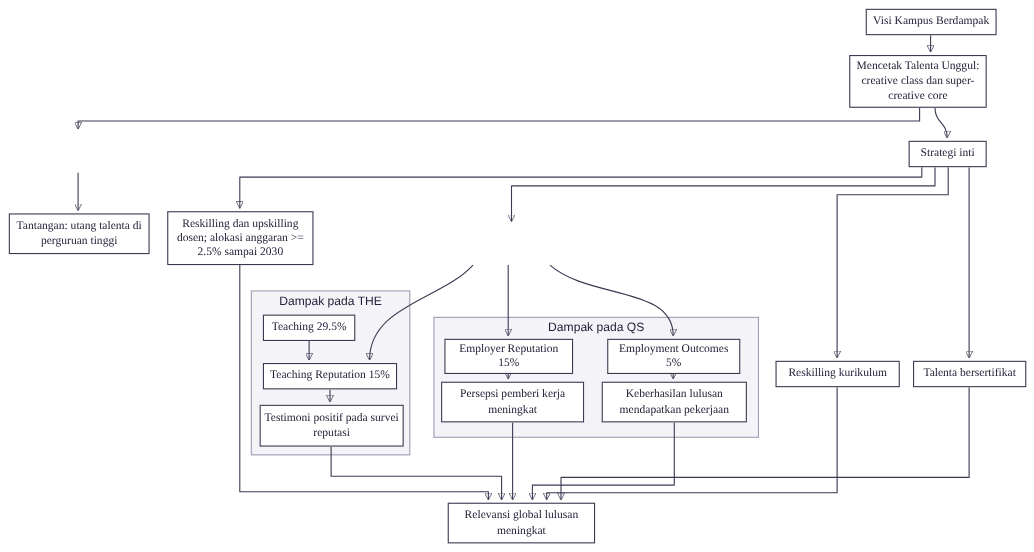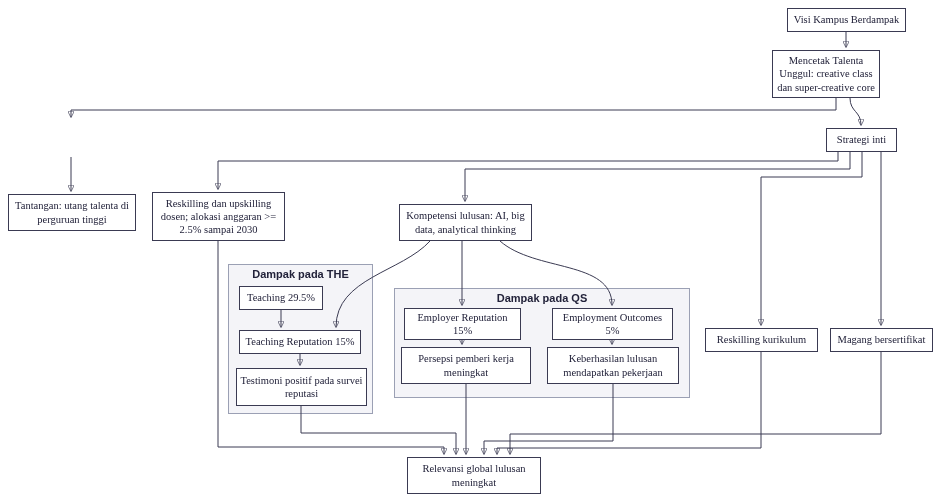--- a/index.html
+++ b/index.html
@@ -1,20 +1,20 @@
 <!DOCTYPE html>
 <html><head>
 <meta charset="utf-8">
 <style>
   html,body{margin:0;padding:0;background:#ffffff;}
   .canvas{position:relative;width:940px;height:502px;background:#ffffff;
           font-family:"Liberation Sans",sans-serif;overflow:hidden;}
   .group{position:absolute;box-sizing:border-box;background:#f4f4f8;border:1px solid #9ba0b4;}
   .group-label{position:absolute;top:3px;left:0;right:0;text-align:center;
-               font-weight:700;font-size:11px;color:#22223a;}
+               font-weight:400;font-size:11px;color:#22223a;}
   .edges{position:absolute;left:0;top:0;width:940px;height:502px;}
   .edges path{fill:none;stroke:#3a3a52;stroke-width:1;stroke-linejoin:round;}
   .node{position:absolute;box-sizing:border-box;background:#ffffff;border:1px solid #3a3a52;
         color:#22223a;font-size:10.5px;line-height:1.25;display:flex;align-items:center;
         justify-content:center;text-align:center;padding:2px 3px;font-family:Liberation Serif, serif;}
 </style>
 </head>
 <body>
 
 <div class="canvas">
@@ -50,44 +50,43 @@
     <path d="M218,241 L218,447 L444,447 L444,454" marker-end="url(#arrow)"></path>
     <path d="M301,406 L301,433 L456,433 L456,454" marker-end="url(#arrow)"></path>
     <path d="M466,384 L466,454" marker-end="url(#arrow)"></path>
     <path d="M613,384 L613,441 L484,441 L484,454" marker-end="url(#arrow)"></path>
     <path d="M761,352 L761,448 L497,448 L497,454" marker-end="url(#arrow)"></path>
     <path d="M881,352 L881,434 L510,434 L510,454" marker-end="url(#arrow)"></path>
   </svg>
 
   <div class="node" style="left:787px;top:8px;width:119px;min-height:24px">Visi Kampus Berdampak</div>
 
-  <div class="node" style="left:772px;top:50px;width:108px;min-height:48px">Mencetak Talenta Unggul: creative class dan super-creative core</div>
+  <div class="node" style="left:772px;top:50px;width:125px;min-height:48px">Mencetak Talenta Unggul: creative class dan super-creative core</div>
 
 
   <div class="node" style="left:8px;top:194px;width:128px;min-height:37px">Tantangan: utang talenta di perguruan tinggi</div>
 
   <div class="node" style="left:826px;top:128px;width:71px;min-height:24px">Strategi inti</div>
 
   <div class="node" style="left:152px;top:192px;width:133px;min-height:49px">Reskilling dan upskilling dosen; alokasi anggaran &gt;= 2.5% sampai 2030</div>
 
-  <div class="node" style="left:399px;top:204px;width:133px;min-height:37px">Kompetensi lulusan: AI, big data, analytical thinking</div>
 
   <div class="node" style="left:239px;top:286px;width:84px;min-height:24px">Teaching 29.5%</div>
 
   <div class="node" style="left:239px;top:330px;width:122px;min-height:24px">Teaching Reputation 15%</div>
 
   <div class="node" style="left:236px;top:368px;width:131px;min-height:38px">Testimoni positif pada survei reputasi</div>
 
   <div class="node" style="left:404px;top:308px;width:117px;min-height:24px">Employer Reputation 15%</div>
 
   <div class="node" style="left:552px;top:308px;width:121px;min-height:24px">Employment Outcomes 5%</div>
 
   <div class="node" style="left:547px;top:347px;width:132px;min-height:37px">Keberhasilan lulusan mendapatkan pekerjaan</div>
 
   <div class="node" style="left:401px;top:347px;width:130px;min-height:37px">Persepsi pemberi kerja meningkat</div>
 
   <div class="node" style="left:705px;top:328px;width:113px;min-height:24px">Reskilling kurikulum</div>
 
-  <div class="node" style="left:830px;top:328px;width:103px;min-height:24px">Magang bersertifikat</div>
+  <div class="node" style="left:830px;top:328px;width:103px;min-height:24px">Talenta bersertifikat</div>
 
   <div class="node" style="left:407px;top:457px;width:134px;min-height:37px">Relevansi global lulusan meningkat</div>
 
 </div>
 
 </body></html>

